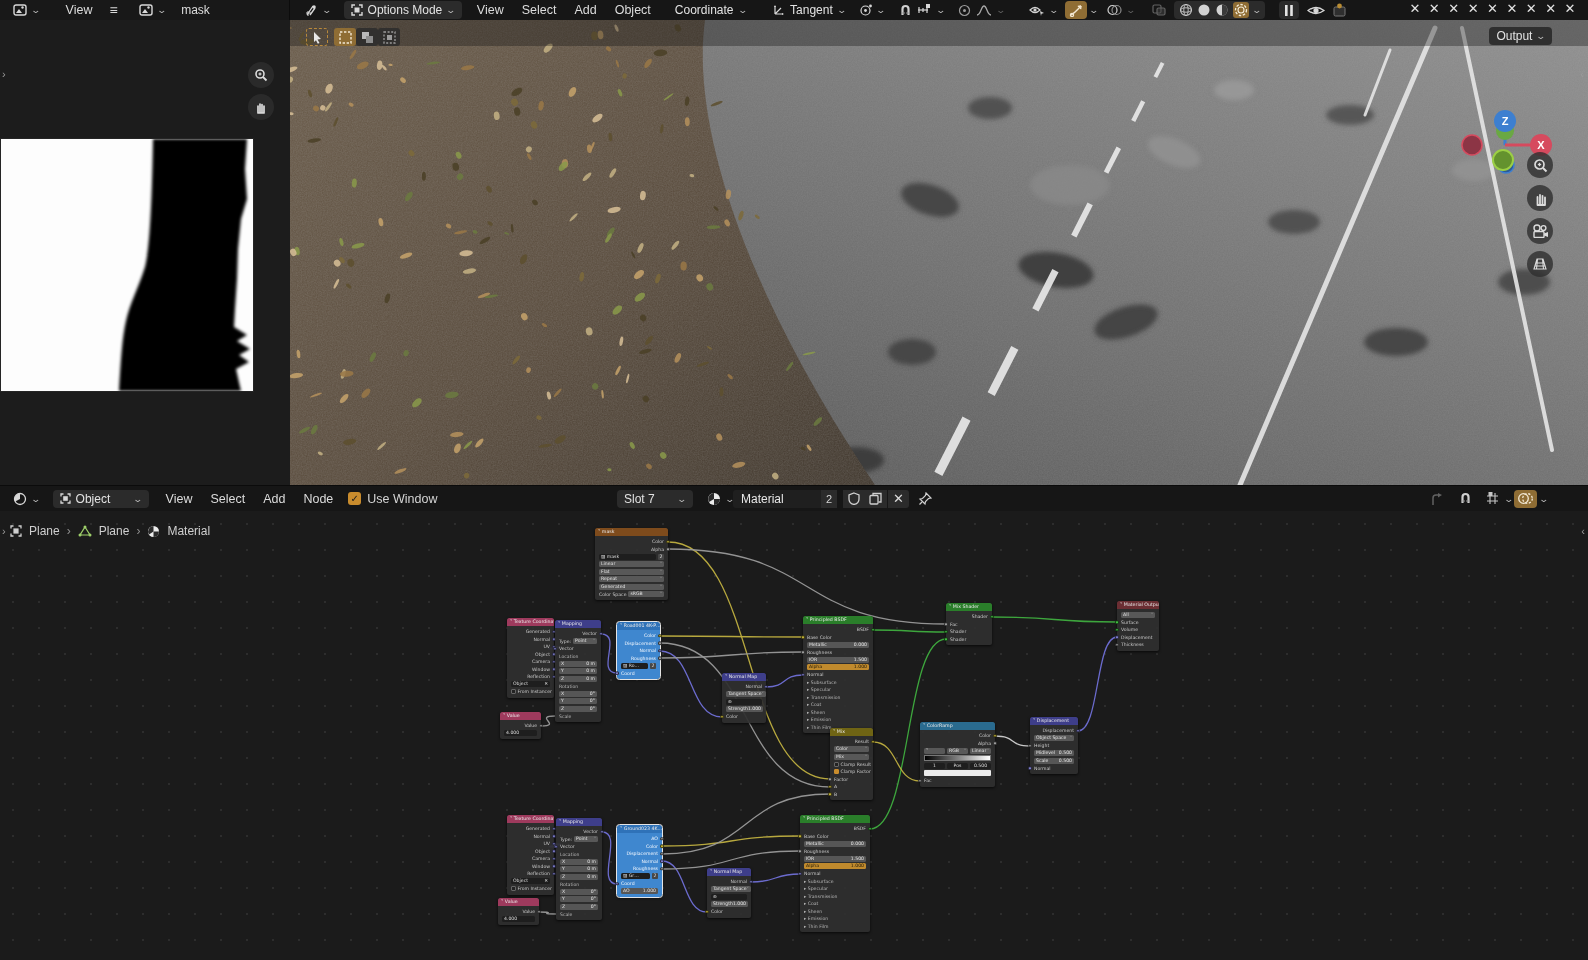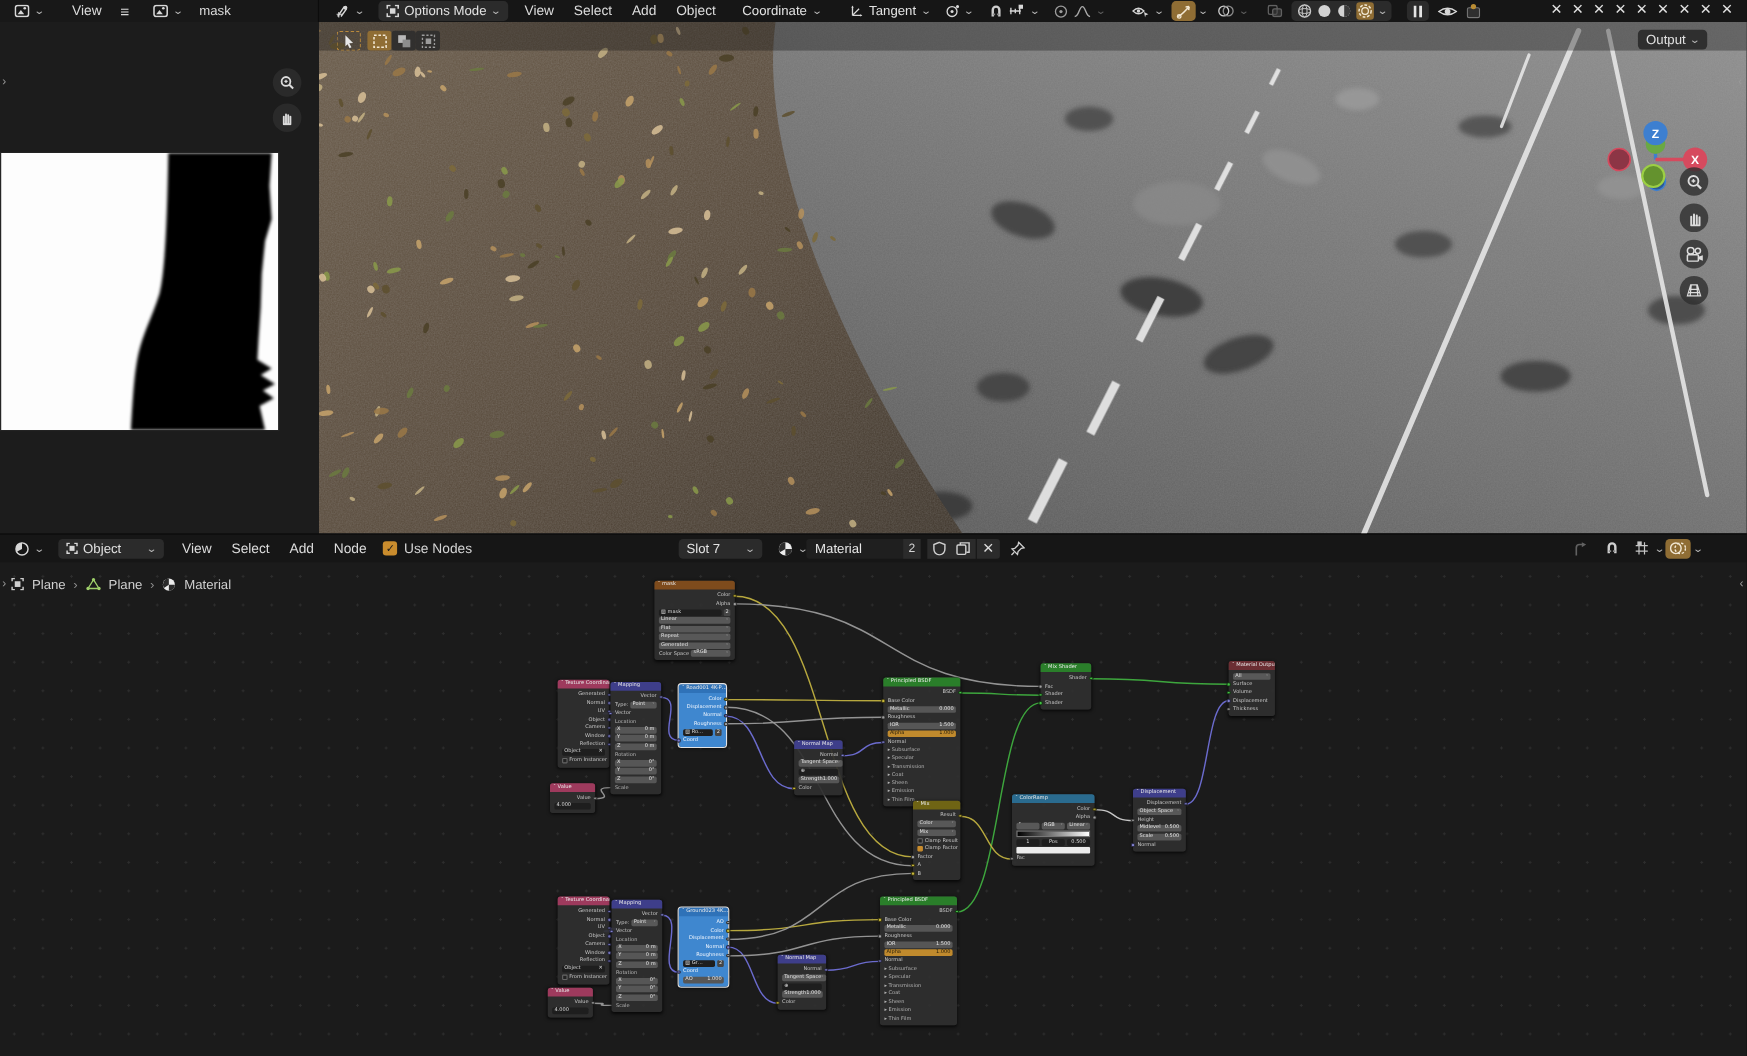--- a/index.html
+++ b/index.html
@@ -632,21 +632,21 @@
         <span>Object</span>
       </span>
       <span class="chev">⌄</span>
     </div>
     <div class="menu" style="margin-left:8px">View</div>
     <div class="menu">Select</div>
     <div class="menu">Add</div>
     <div class="menu">Node</div>
     <div style="display:flex; align-items:center; gap:6px; margin-left:6px">
       <span class="checkbox on">✓</span>
-      <span style="font-size:12.5px">Use Nodes</span>
+      <span style="font-size:12.5px">Use Window</span>
     </div>
 
     <div class="btn" style="position:absolute; left:617px; width:76px; justify-content:space-between">
       <span>Slot 7</span>
       <span class="chev">⌄</span>
     </div>
     <div class="btn flat" style="position:absolute; left:700px">
       <span class="ico">
         <svg width="14" height="14">
             <circle cx="7" cy="7" r="6" fill="#ececec"></circle>

